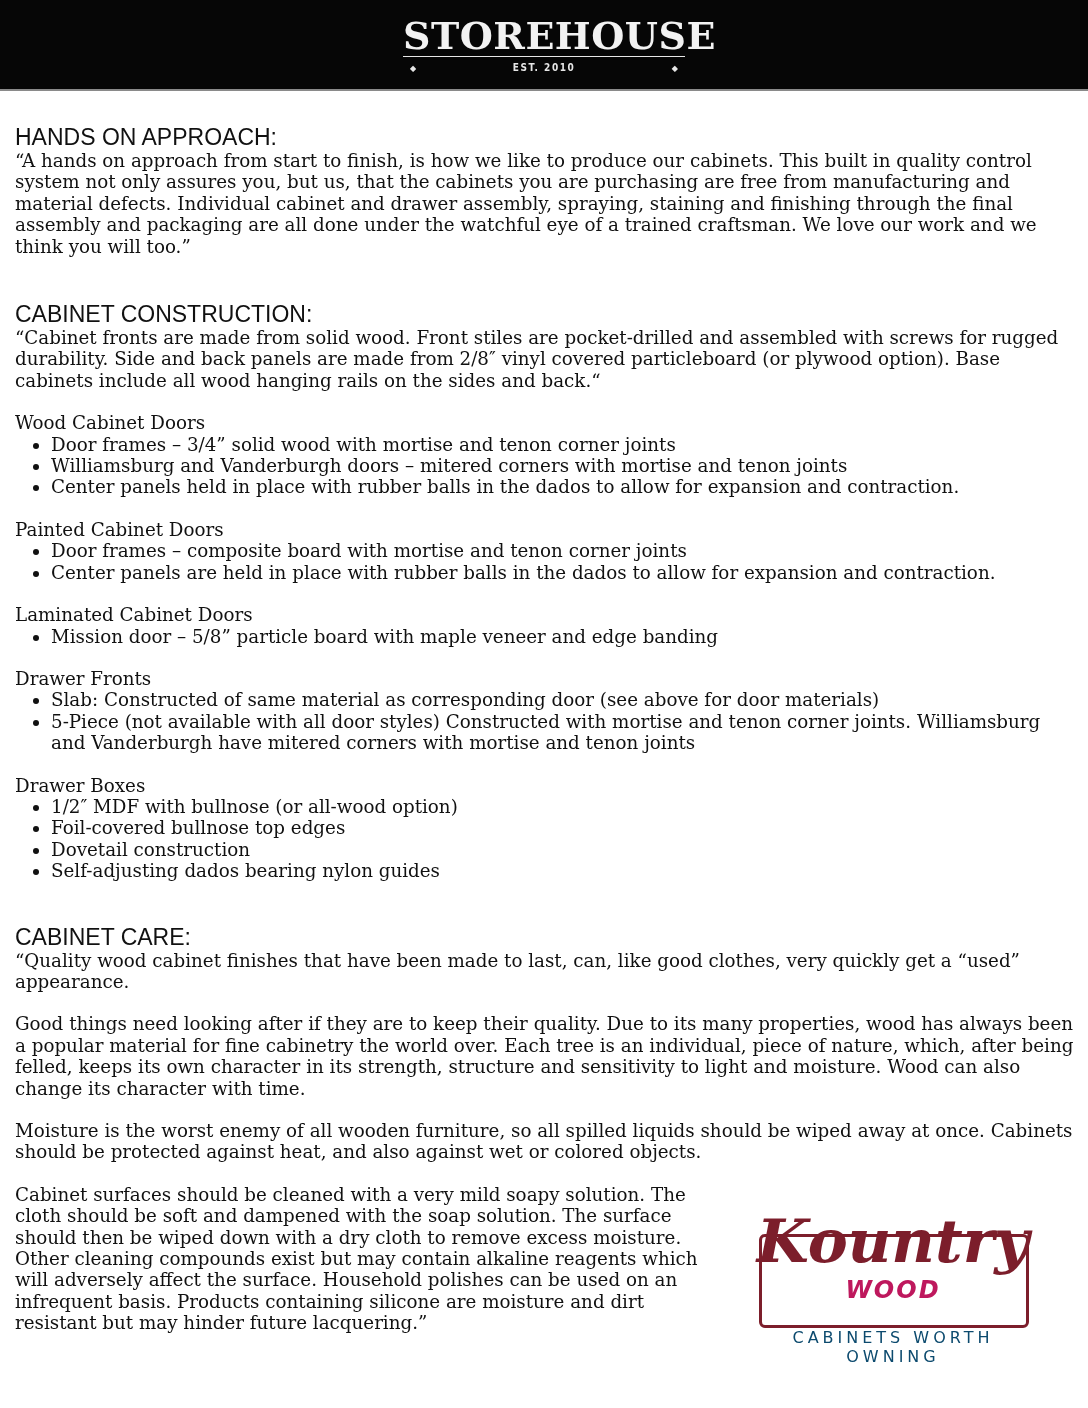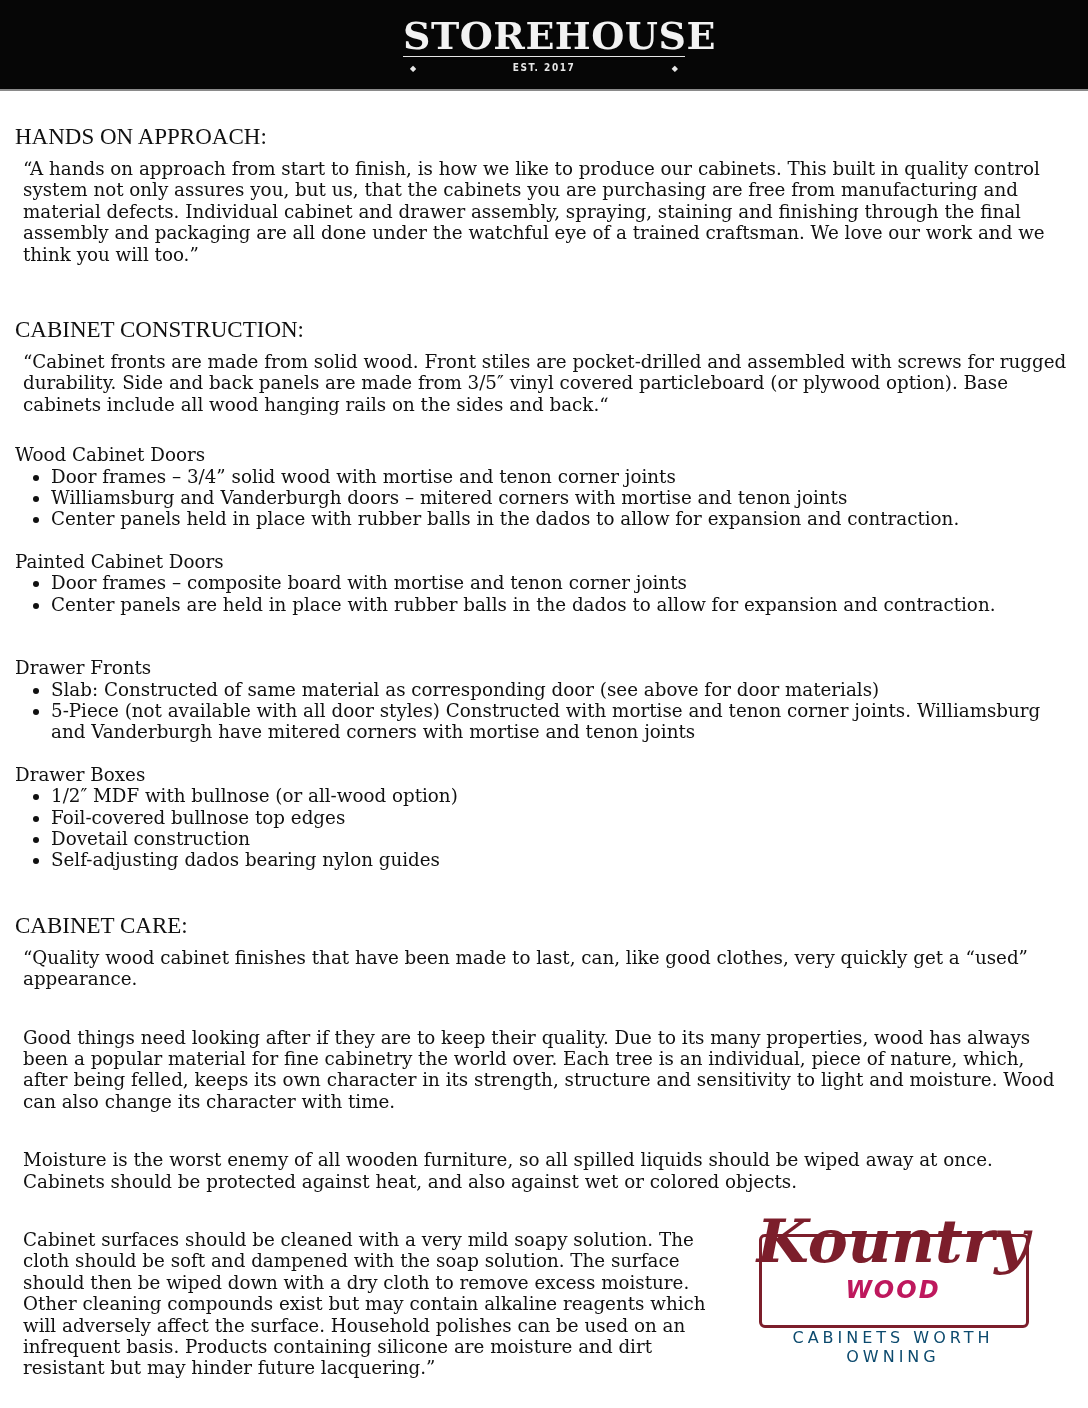--- a/index.html
+++ b/index.html
@@ -37,24 +37,24 @@
   }
   .diamond { position: absolute; top: 47px; font-size: 8px; color: #e6e6e6; line-height: 8px; }
   .diamond.left { left: 7px; }
   .diamond.right { right: 7px; }
 
   .content {
     position: absolute; left: 15px; top: 124px; width: 1060px;
     font-size: 18.3px; line-height: 21.4px;
   }
   h2 {
-    font-family: Liberation Serif, serif; font-weight: normal;
+    font-family: Liberation Sans, sans-serif; font-weight: normal;
     font-size: 23px; line-height: 26px; margin: 0;
   }
-  p { margin: 8px; }
+  p { margin: 0; }
   .sub { margin: 0; }
   ul { margin: 0; padding-left: 36px; }
   li { margin: 0; }
   .gap1 { height: 21px; }
   .gap2 { height: 44px; }
   .gap3 { height: 42px; }
   .care-last { width: 700px; }
 
   .logo {
     position: absolute; left: 752px; top: 1204px; width: 282px; height: 140px;
@@ -79,36 +79,36 @@
   }
 </style>
 </head>
 <body>
 
 <div class="header">
   <div class="brand">
     <div class="brand-name">STOREHOUSE</div>
     <div class="brand-rule"></div>
     <span class="diamond left">◆</span>
-    <div class="brand-est">EST. 2017</div>
+    <div class="brand-est">EST. 2010</div>
     <span class="diamond right">◆</span>
   </div>
 </div>
 
 <div class="content">
   <section>
     <h2>HANDS ON APPROACH:</h2>
     <p>“A hands on approach from start to finish, is how we like to produce our cabinets. This built in quality control system not only assures you, but us, that the cabinets you are purchasing are free from manufacturing and material defects. Individual cabinet and drawer assembly, spraying, staining and finishing through the final assembly and packaging are all done under the watchful eye of a trained craftsman. We love our work and we think you will too.”</p>
   </section>
 
   <div class="gap2"></div>
 
   <section>
     <h2>CABINET CONSTRUCTION:</h2>
-    <p>“Cabinet fronts are made from solid wood. Front stiles are pocket-drilled and assembled with screws for rugged durability. Side and back panels are made from 3/5″ vinyl covered particleboard (or plywood option). Base cabinets include all wood hanging rails on the sides and back.“</p>
+    <p>“Cabinet fronts are made from solid wood. Front stiles are pocket-drilled and assembled with screws for rugged durability. Side and back panels are made from 2/8″ vinyl covered particleboard (or plywood option). Base cabinets include all wood hanging rails on the sides and back.“</p>
     <div class="gap1"></div>
 
     <div>
       <p class="sub">Wood Cabinet Doors</p>
       <ul>
         <li>Door frames – 3/4” solid wood with mortise and tenon corner joints</li>
         <li>Williamsburg and Vanderburgh doors – mitered corners with mortise and tenon joints</li>
         <li>Center panels held in place with rubber balls in the dados to allow for expansion and contraction.</li>
       </ul>
     </div>
@@ -116,20 +116,26 @@
 
     <div>
       <p class="sub">Painted Cabinet Doors</p>
       <ul>
         <li>Door frames – composite board with mortise and tenon corner joints</li>
         <li>Center panels are held in place with rubber balls in the dados to allow for expansion and contraction.</li>
       </ul>
     </div>
     <div class="gap1"></div>
 
+    <div>
+      <p class="sub">Laminated Cabinet Doors</p>
+      <ul>
+        <li>Mission door – 5/8” particle board with maple veneer and edge banding</li>
+      </ul>
+    </div>
     <div class="gap1"></div>
 
     <div>
       <p class="sub">Drawer Fronts</p>
       <ul>
         <li>Slab: Constructed of same material as  corresponding door (see above for door materials)</li>
         <li>5-Piece (not available with all door styles)  Constructed with mortise and tenon corner joints.  Williamsburg and Vanderburgh have mitered  corners with mortise and tenon joints</li>
       </ul>
     </div>
     <div class="gap1"></div>

